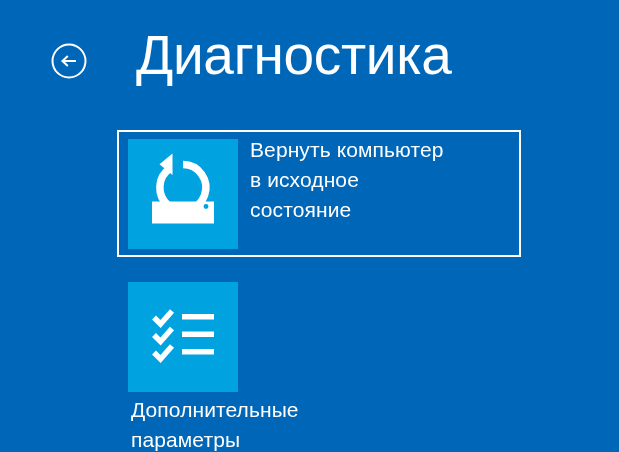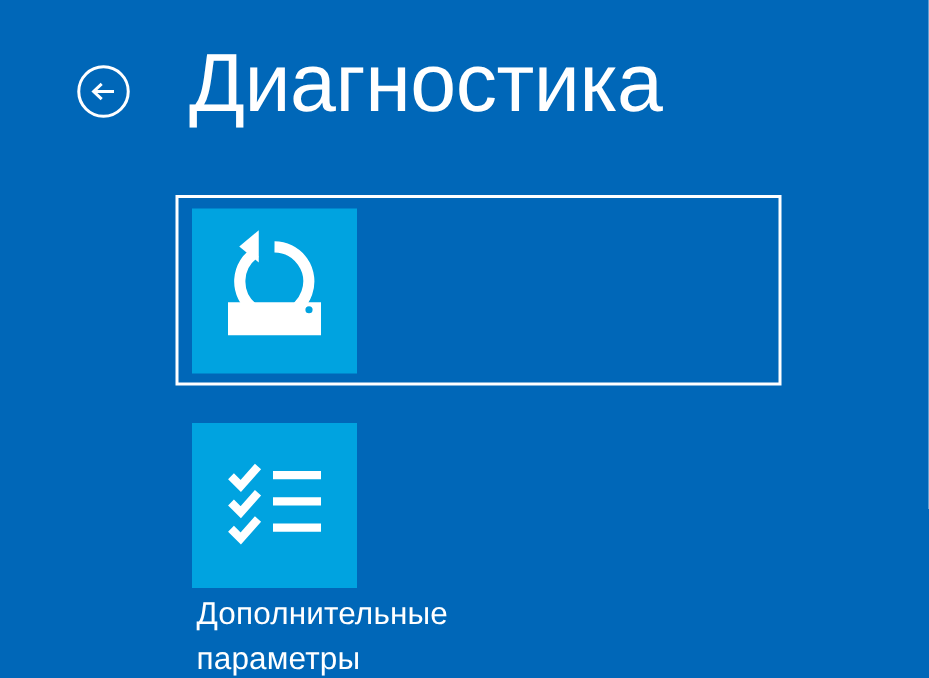--- a/index.html
+++ b/index.html
@@ -42,21 +42,21 @@
     display: block;
   }
   #back-button svg {
     display: block;
     width: 38px;
     height: 38px;
   }
 
   #page-title {
     position: absolute;
-    left: 126px;
+    left: 136px;
     top: 22px;
     font-size: 55px;
     line-height: 66px;
     font-weight: 300;
     color: #ffffff;
     letter-spacing: -0.3px;
     white-space: nowrap;
   }
 
   
@@ -151,20 +151,23 @@
 
             <path d="M42.5 29.2 A23 23 0 1 0 55 25.6" fill="none" stroke="#ffffff" stroke-width="7.5" stroke-linecap="butt"></path>
 
             <path d="M44.5 14.5 L44.5 36 L31.5 25.3 Z" fill="#ffffff"></path>
 
             <rect x="24" y="62.5" width="62" height="22" fill="#ffffff"></rect>
             <circle cx="78" cy="67.5" r="2.4" fill="#00a3e0"></circle>
           </svg>
         </span>
       </div>
+      <div class="option-label">Вернуть компьютер
+в исходное
+состояние</div>
     </div>
 
     <div class="option" id="option-1">
       <div class="option-tile">
         <span>
           <svg viewBox="0 0 110 110" aria-hidden="true">
             <g fill="none" stroke="#ffffff" stroke-width="5.5" stroke-linecap="butt" stroke-linejoin="miter">
               <path d="M26 35.5 L32.5 42 L44 29"></path>
               <path d="M26 53 L32.5 59.5 L44 46.5"></path>
               <path d="M26 70.5 L32.5 77 L44 64"></path>

